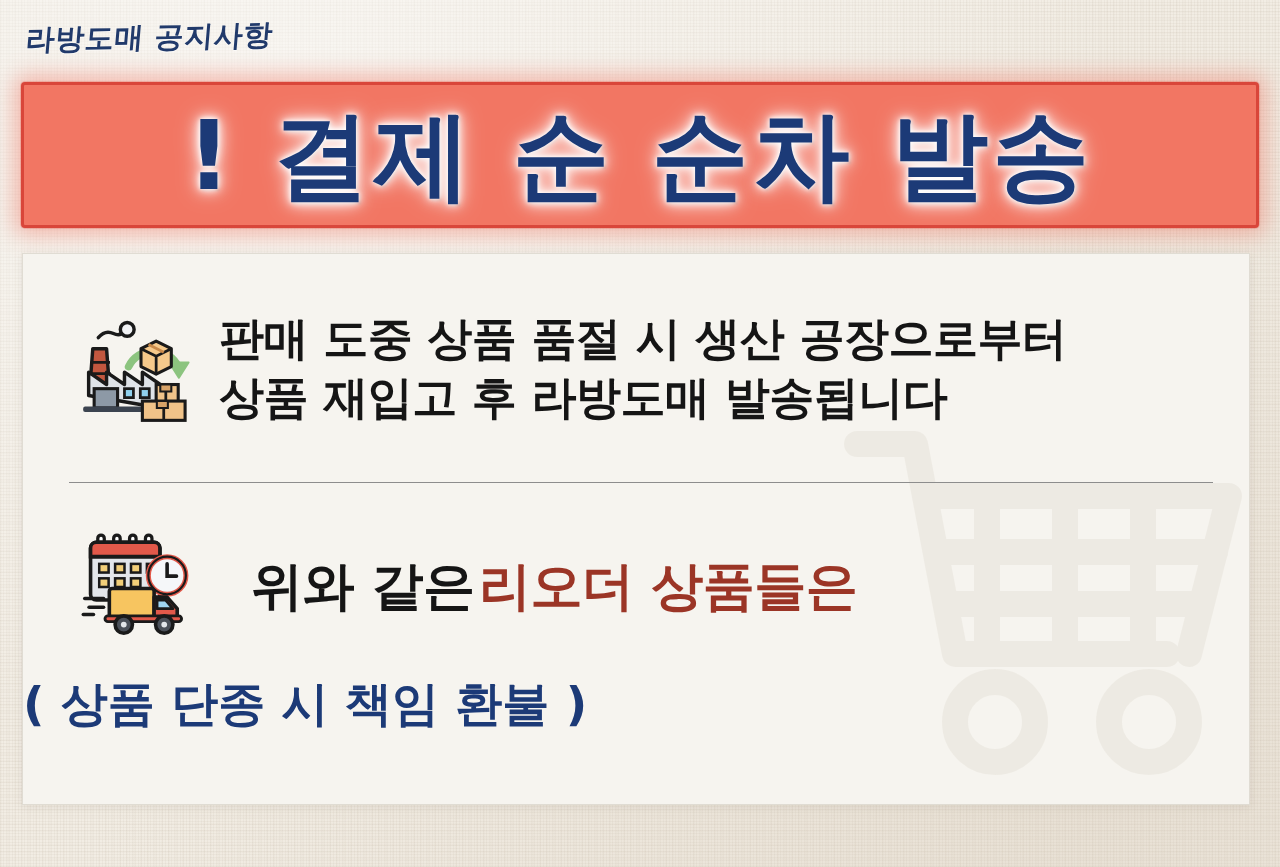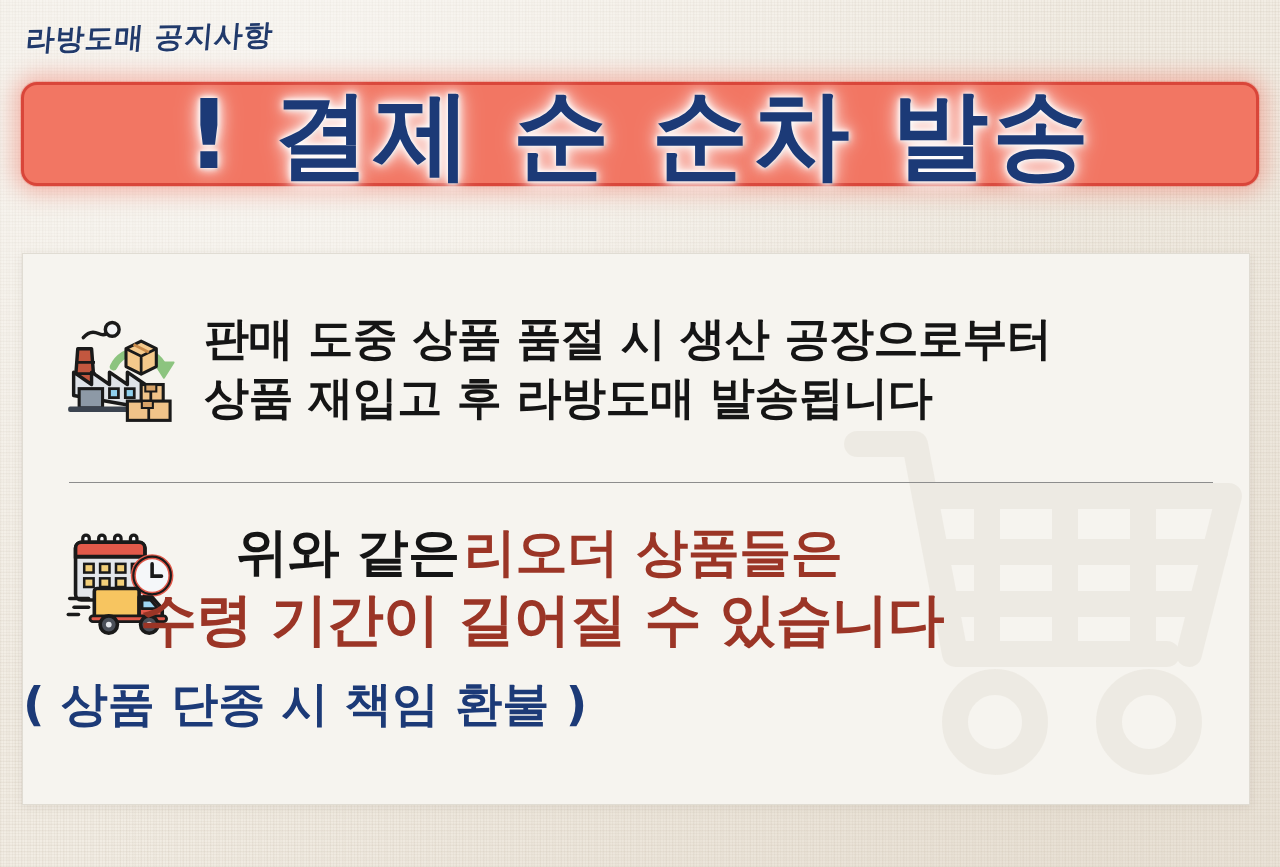--- a/index.html
+++ b/index.html
@@ -50,24 +50,24 @@
     letter-spacing:.5px;
     transform:skewX(-6deg) rotate(-1.2deg);
     text-shadow:0 1px 0 rgba(255,255,255,.6);
     z-index:6;
   }
 
   
   .banner {
     position:absolute;
     left:21px; top:82px;
-    width:1238px; height:104px;
+    width:1238px; height:146px;
     background:#f27663;
     border:3px solid #d9463a;
-    border-radius:16px;
+    border-radius:4px;
     box-shadow:0 0 22px 7px rgba(240,110,90,.45),
                0 0 0 1px rgba(217,70,58,.25);
     display:flex;
     align-items:center;
     justify-content:center;
     z-index:5;
   }
   .banner-title {
     font-family:"DejaVu Sans","Liberation Sans",sans-serif;
     font-size:97px;
@@ -119,21 +119,21 @@
     position:relative;
     z-index:2;
     height:100%;
     padding:0 0 0 0;
   }
 
   
   .row {
     display:flex;
     align-items:center;
-    padding-left:41px;
+    padding-left:56px;
   }
   .row-1 { height:228px; }
   .row-2 { height:210px; }
 
   .ico {
     flex:0 0 auto;
     width:124px; height:122px;
     margin-right:16px;
     display:block;
   }
@@ -315,20 +315,19 @@
             <path d="M14 108 h20"></path>
             <path d="M6 118 h14"></path>
         </g>
       </svg>
 
       <div class="lines">
         <div style="white-space:nowrap;">
           <span class="l2-line1">위와 같은</span>
           <span class="hl-red">리오더 상품들은</span>
         </div>
-        <div class="l2-line2">수령 기간이 길어질 수 있습니다</div>
       </div>
     </div>
 
     <div class="footnote">( 상품 단종 시 책임 환불 )</div>
 
   </div>
 </div>
 
 </body></html>

